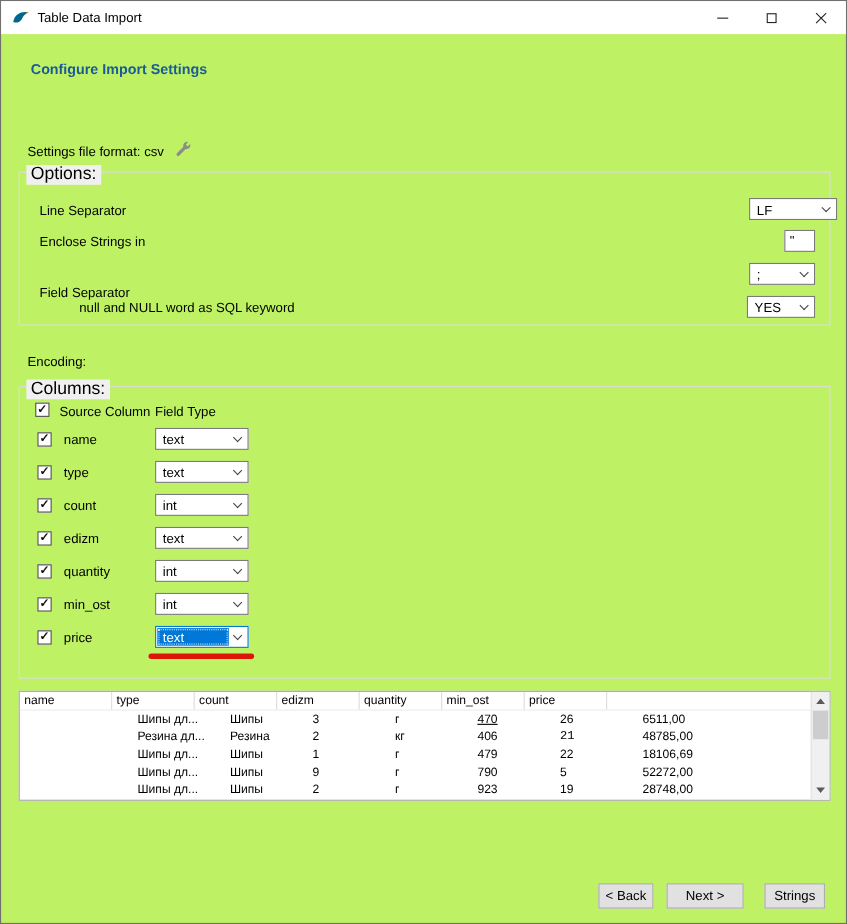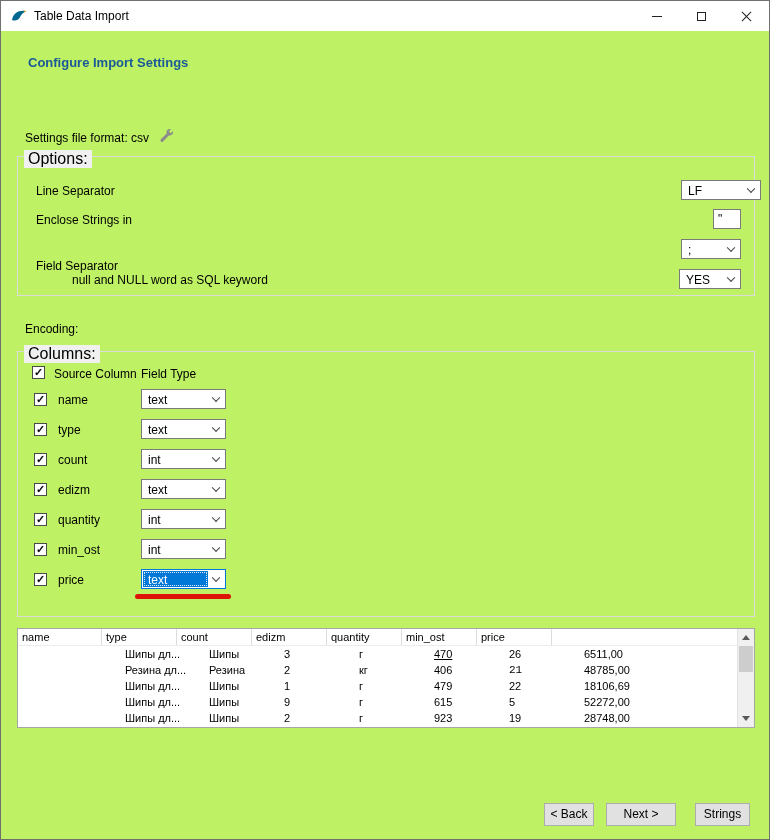--- a/index.html
+++ b/index.html
@@ -228,21 +228,21 @@
       <div class="dc" style="width:75px;">г</div>
       <div class="dc" style="width:75px;">479</div>
       <div class="dc" style="width:75px;">22</div>
       <div class="dc" style="width:75px;">18106,69</div>
     </div>
     <div class="p-row" style="top:65px;">
       <div class="dc" style="width:84px;">Шипы дл...</div>
       <div class="dc" style="width:75px;">Шипы</div>
       <div class="dc" style="width:75px;">9</div>
       <div class="dc" style="width:75px;">г</div>
-      <div class="dc" style="width:75px;">615</div>
+      <div class="dc" style="width:75px;">790</div>
       <div class="dc" style="width:75px;">5</div>
       <div class="dc" style="width:75px;">52272,00</div>
     </div>
     <div class="p-row" style="top:81px;">
       <div class="dc" style="width:84px;">Шипы дл...</div>
       <div class="dc" style="width:75px;">Шипы</div>
       <div class="dc" style="width:75px;">2</div>
       <div class="dc" style="width:75px;">г</div>
       <div class="dc" style="width:75px;">923</div>
       <div class="dc" style="width:75px;">19</div>

